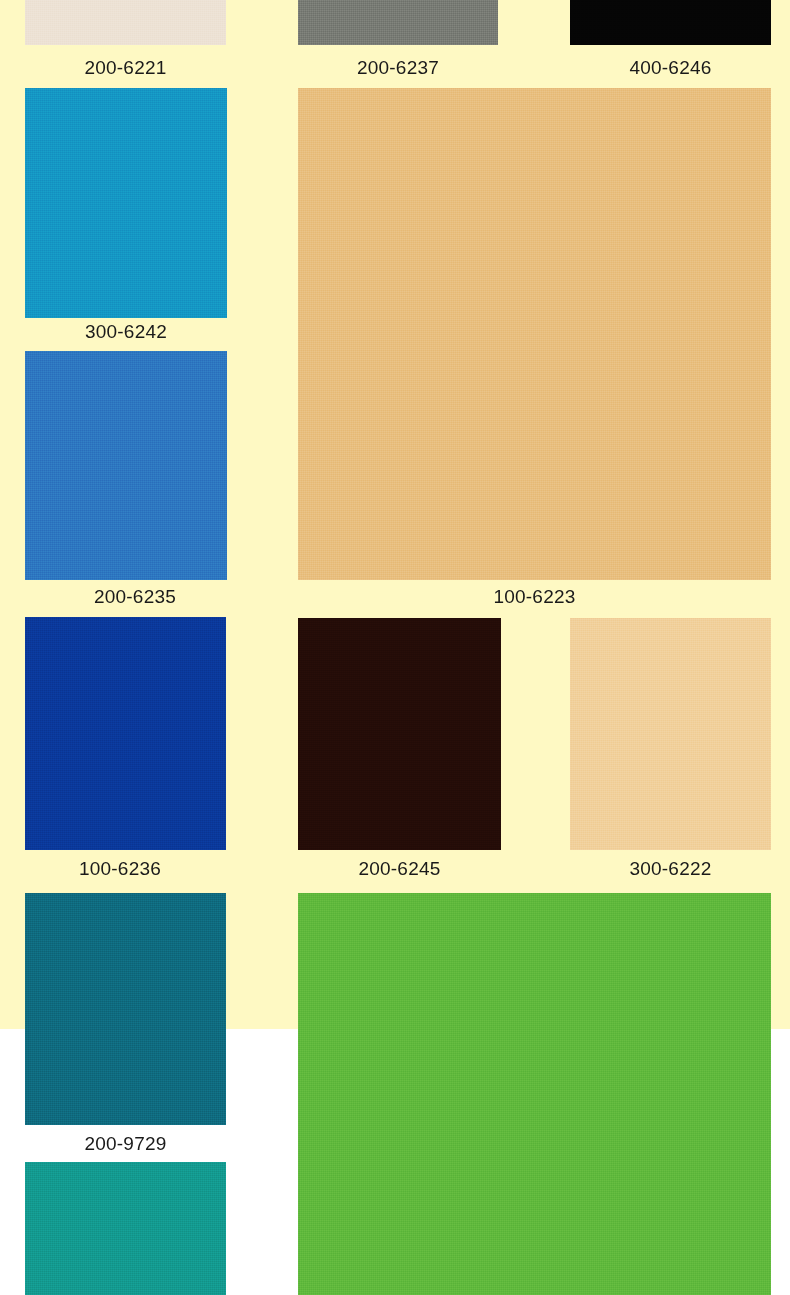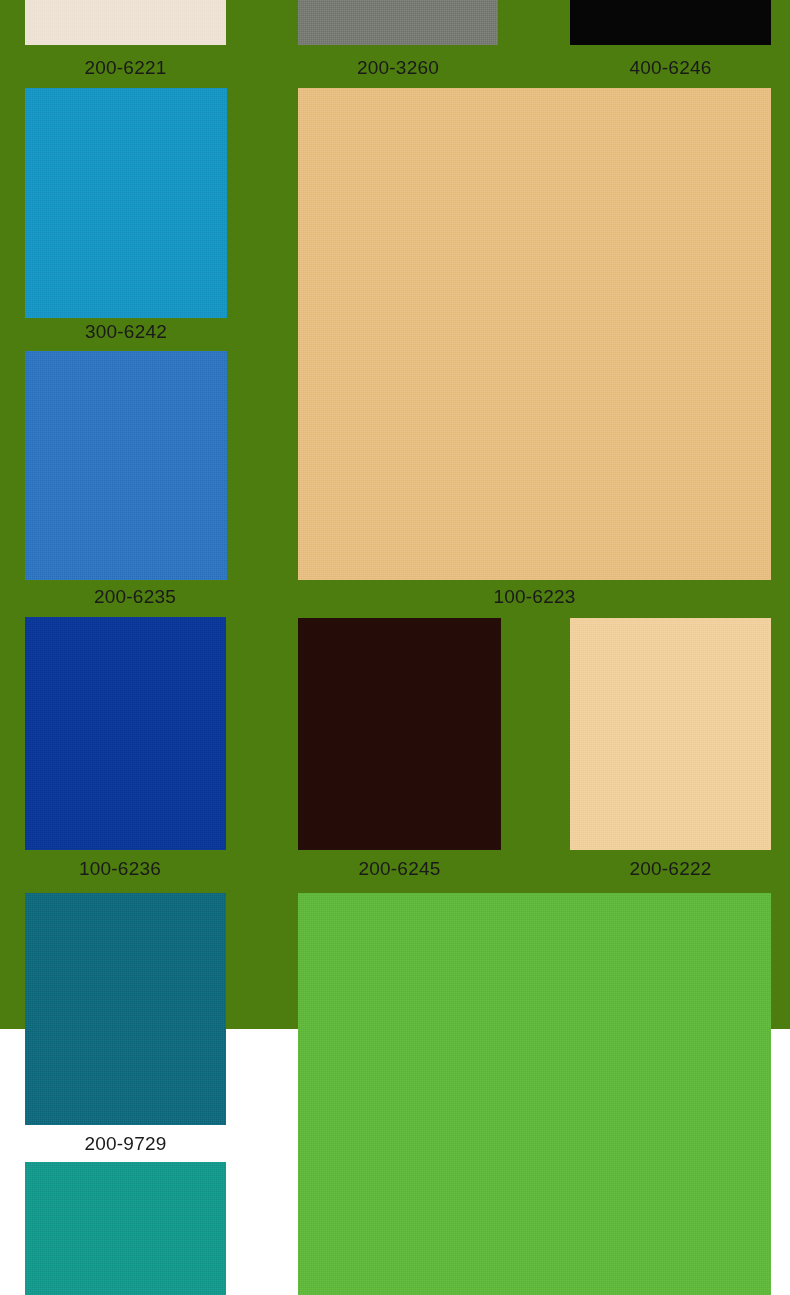--- a/index.html
+++ b/index.html
@@ -14,21 +14,21 @@
     overflow: hidden;
     font-family: "Liberation Sans", sans-serif;
   }
 
   .page {
     position: absolute;
     left: 0;
     top: 0;
     width: 790px;
     height: 1029px;
-    background: #4d7c0f;
+    background: #fef9c3;
   }
 
   .swatch-cell {
     position: absolute;
     box-sizing: border-box;
   }
 
   .swatch-chip {
     position: absolute;
     left: 0;
@@ -76,21 +76,21 @@
 
 <div class="page">
   <div id="swatch-layer">
       <div class="swatch-cell" style="left: 25px; top: -30px; width: 201px; height: 75px;">
         <div class="swatch-chip" title="200-6221" style="height: 75px; background: rgb(237, 226, 212);"></div>
       </div>
       <div class="swatch-label" style="left: 25px; width: 201px; top: 57px;">200-6221</div>
       <div class="swatch-cell" style="left: 298px; top: -30px; width: 200px; height: 75px;">
         <div class="swatch-chip" title="200-6237" style="height: 75px; background: rgb(119, 122, 115);"></div>
       </div>
-      <div class="swatch-label" style="left: 298px; width: 200px; top: 57px;">200-3260</div>
+      <div class="swatch-label" style="left: 298px; width: 200px; top: 57px;">200-6237</div>
       <div class="swatch-cell" style="left: 570px; top: -30px; width: 201px; height: 75px;">
         <div class="swatch-chip" title="200-6246" style="height: 75px; background: rgb(5, 5, 5);"></div>
       </div>
       <div class="swatch-label" style="left: 570px; width: 201px; top: 57px;">400-6246</div>
       <div class="swatch-cell" style="left: 25px; top: 88px; width: 202px; height: 230px;">
         <div class="swatch-chip" title="200-6242" style="height: 230px; background: rgb(21, 150, 196);"></div>
       </div>
       <div class="swatch-label" style="left: 25px; width: 202px; top: 321px;">300-6242</div>
       <div class="swatch-cell" style="left: 298px; top: 88px; width: 473px; height: 492px;">
         <div class="swatch-chip" title="200-6223" style="height: 492px; background: rgb(232, 190, 126);"></div>
@@ -104,21 +104,21 @@
         <div class="swatch-chip" title="200-6236" style="height: 233px; background: rgb(10, 56, 154);"></div>
       </div>
       <div class="swatch-label" style="left: 14px; width: 212px; top: 858px;">100-6236</div>
       <div class="swatch-cell" style="left: 298px; top: 618px; width: 203px; height: 232px;">
         <div class="swatch-chip" title="200-6245" style="height: 232px; background: rgb(36, 12, 8);"></div>
       </div>
       <div class="swatch-label" style="left: 298px; width: 203px; top: 858px;">200-6245</div>
       <div class="swatch-cell" style="left: 570px; top: 618px; width: 201px; height: 232px;">
         <div class="swatch-chip" title="200-6222" style="height: 232px; background: rgb(241, 208, 155);"></div>
       </div>
-      <div class="swatch-label" style="left: 570px; width: 201px; top: 858px;">200-6222</div>
+      <div class="swatch-label" style="left: 570px; width: 201px; top: 858px;">300-6222</div>
       <div class="swatch-cell" style="left: 25px; top: 893px; width: 201px; height: 232px;">
         <div class="swatch-chip" title="200-6234" style="height: 232px; background: rgb(15, 106, 126);"></div>
       </div>
       <div class="swatch-label" style="left: 25px; width: 201px; top: 1133px;">200-9729</div>
       <div class="swatch-cell" style="left: 298px; top: 893px; width: 473px; height: 402px;">
         <div class="swatch-chip" title="200-6240" style="height: 402px; background: rgb(95, 184, 60);"></div>
       </div>
       <div class="swatch-cell" style="left: 25px; top: 1162px; width: 201px; height: 133px;">
         <div class="swatch-chip" title="200-6233" style="height: 133px; background: rgb(19, 153, 142);"></div>
       </div>

